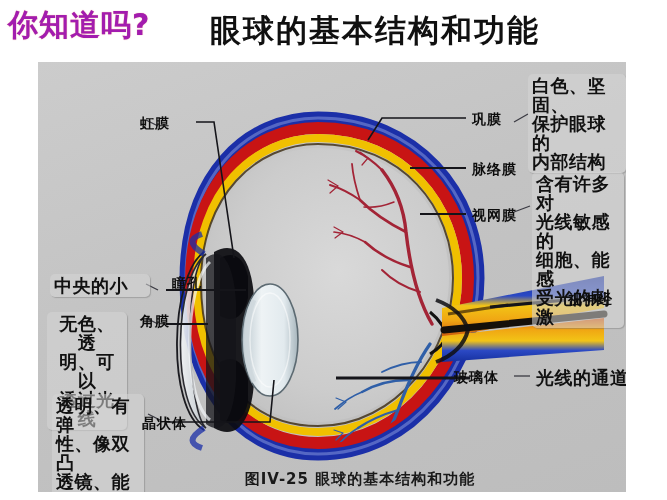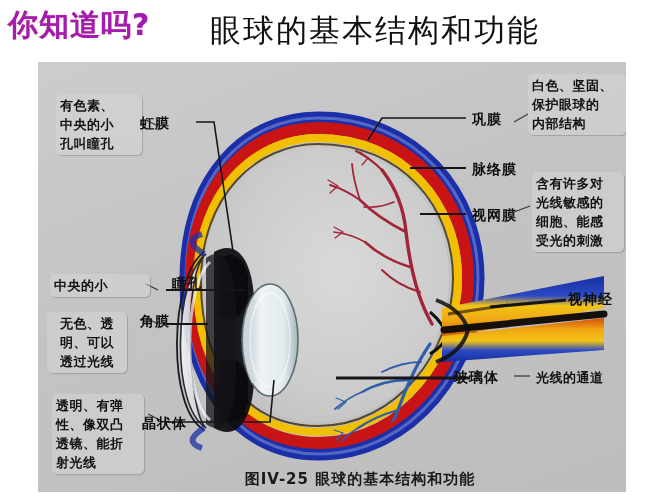--- a/index.html
+++ b/index.html
@@ -13,21 +13,21 @@
 
   
   .hdr-red{
     position:absolute;left:8px;top:6px;
     font-size:30px;font-weight:bold;color:#a21caf;
     letter-spacing:1px;line-height:38px;white-space:nowrap;
     text-shadow:0 0 1px rgba(224,34,28,.5);
   }
   .hdr-black{
     position:absolute;left:210px;top:10px;
-    font-size:31px;font-weight:normal;color:#101010;
+    font-size:31px;font-weight:bold;color:#101010;
     letter-spacing:2px;line-height:40px;white-space:nowrap;
   }
 
   
   #panel{
     position:absolute;left:38px;top:62px;width:588px;height:430px;
     background:#c6c6c6;
     background-image:linear-gradient(160deg,#cccccc 0%,#c3c3c3 45%,#bdbdbd 100%);
     overflow:hidden;
   }
@@ -35,21 +35,21 @@
   
   .caption{
     position:absolute;left:172px;top:408px;width:300px;
     text-align:center;font-size:15px;font-weight:bold;color:#1a1a1a;
     letter-spacing:1px;white-space:nowrap;
   }
 
   
   .tag{
     position:absolute;color:#111;font-weight:bold;
-    font-size:13px;line-height:19px;letter-spacing:.5px;
+    font-size:18px;line-height:19px;letter-spacing:.5px;
     white-space:pre-line;
   }
   .tag.boxed{
     background:rgba(214,214,214,.55);
     border-radius:5px;
     padding:2px 4px;
     box-shadow:1px 1px 1px rgba(120,120,120,.45);
   }
   .term{
     position:absolute;color:#0d0d0d;font-weight:bold;
@@ -200,23 +200,20 @@
         <path d="M108 58 L120 64"></path>
         <path d="M108 222 L120 228"></path>
         <path d="M108 256 L120 262"></path>
         <path d="M110 352 L122 358"></path>
         <path d="M476 60 L490 52"></path>
         <path d="M476 150 L492 144"></path>
         <path d="M476 314 L492 314"></path>
       </g>
     </svg>
 
-    <div class="tag boxed" style="left:18px;top:32px;width:78px;">有色素、
-中央的小
-孔叫瞳孔</div>
     <div class="term" style="left:102px;top:52px;">虹膜</div>
 
     <div class="tag boxed" style="left:12px;top:212px;width:92px;">中央的小</div>
     <div class="term" style="left:102px;top:212px;padding-left:32px;">瞳孔</div>
 
     <div class="tag boxed" style="left:9px;top:250px;width:72px;text-align:center;">无色、透
 明、可以
 透过光线</div>
     <div class="term" style="left:102px;top:250px;">角膜</div>
 

